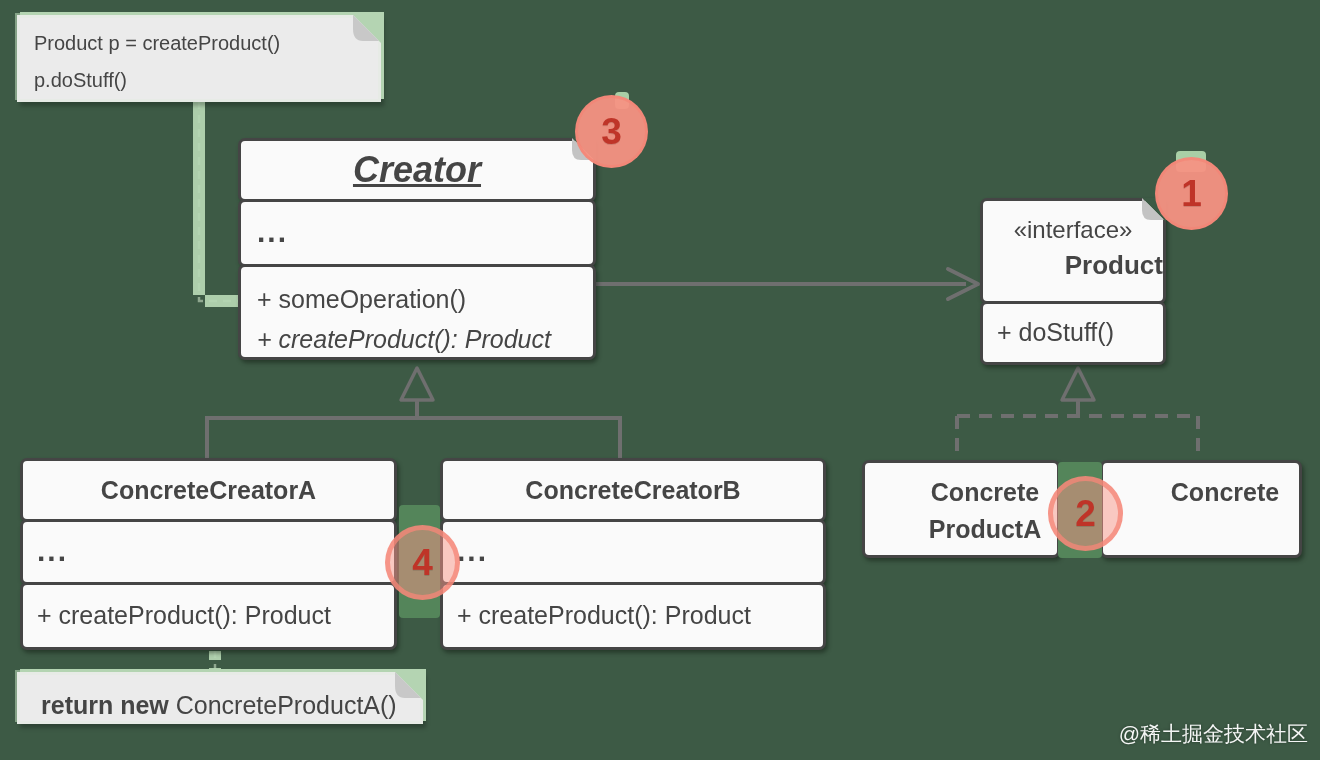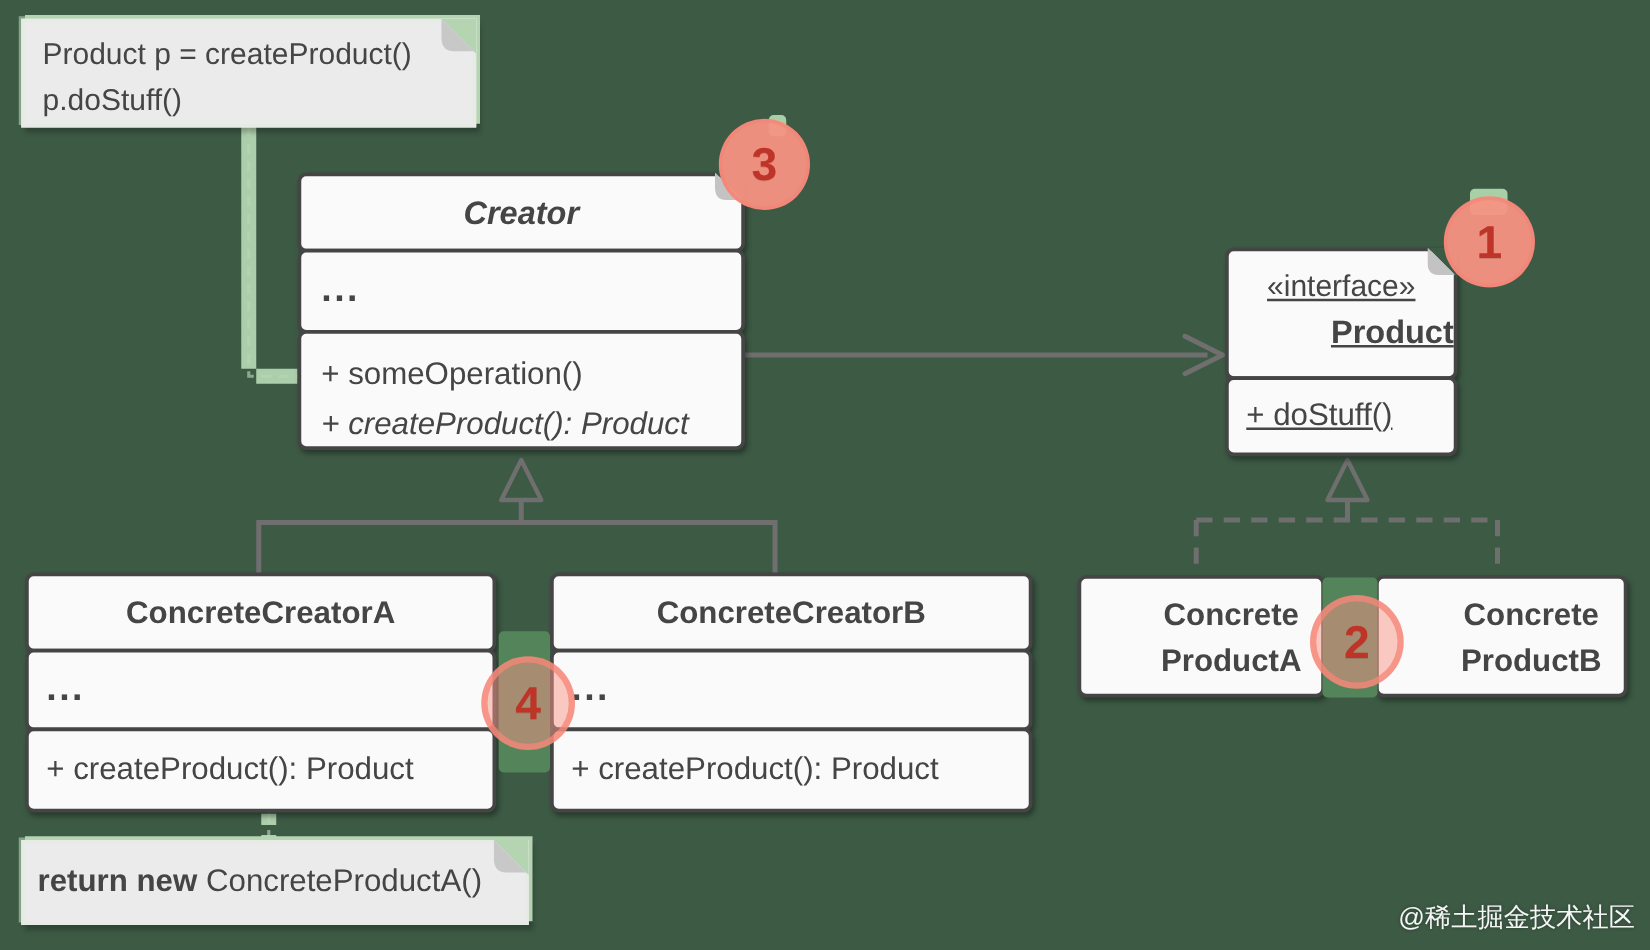--- a/index.html
+++ b/index.html
@@ -6,35 +6,35 @@
   #canvas{position:relative;width:1320px;height:760px;background:#3d5a45;overflow:hidden;
           font-family:"Liberation Sans",sans-serif;color:#454545;}
   
   #lines{position:absolute;left:0;top:0;z-index:0;}
   
   .uml-class{position:absolute;z-index:1;filter:drop-shadow(2px 3px 2px rgba(10,20,12,.45));}
   .comp{box-sizing:border-box;background:#fafafa;border:3px solid #454545;border-radius:7px;
         position:relative;}
   .comp + .comp{margin-top:-3px;}
   .c-title{font-weight:bold;text-align:center;font-size:26px;}
-  .abstract .c-title{font-style:italic;font-size:26px;}
+  .abstract .c-title{font-style:italic;font-size:36px;text-decoration:underline;}
   .ellipsis{font-size:30px;font-weight:bold;letter-spacing:2px;padding-left:16px;}
   .methods{font-size:25px;padding-left:16px;}
   .m-line{white-space:nowrap;}
   .italic{font-style:italic;}
   .stereo{font-size:24px;text-align:center;}
   .iface-name{font-size:26px;font-weight:bold;text-align:center;}
   .two-line{font-weight:bold;font-size:25px;text-align:center;line-height:37px;padding-top:11px;padding-left:48px;}
   
   .boxfold{position:absolute;top:-3px;right:-3px;}
   
   .note{position:absolute;z-index:1;box-sizing:border-box;background:#ebebeb;
         border:3px solid #e7ebe6;
         box-shadow:3px -3px 0 0 #b4d4b2,-2px -2px 0 0 rgba(180,212,178,.6),3px 4px 4px rgba(0,0,0,.25);
-        font-size:24px;}
+        font-size:20px;}
   .notefold{position:absolute;top:-3px;right:-3px;}
   
   .strip{position:absolute;z-index:2;background:#54855a;border-radius:4px;}
   .anchor{position:absolute;z-index:2;background:#a9cfa6;border-radius:4px;}
   .badge{position:absolute;z-index:3;border-radius:50%;display:flex;align-items:center;
          justify-content:center;font-weight:bold;font-size:37px;color:#bf3428;
          text-shadow:0 1px 0 rgba(0,0,0,.12);}
   .badge.solid{background:rgba(246,146,131,.95);border:3px solid rgba(244,132,116,.65);}
   .badge.glass{background:rgba(247,150,136,.5);border:5px solid rgba(245,134,119,.78);}
   
@@ -82,21 +82,21 @@
         <path d="M0 0 L22 22 L9 22 Q0 22 0 12 Z" fill="#c3c3c3"></path>
       </svg>
     </div>
     <div class="comp ellipsis" style="height:68px;line-height:60px;">...</div>
     <div class="comp methods" style="height:96px;padding-top:12px;line-height:40px;">
       <div class="m-line">+ someOperation()</div>
       <div class="m-line italic">+ createProduct(): Product</div>
     </div>
   </div>
 
-  <div class="uml-class" style="left:980px;top:198px;width:186px;text-decoration:underline;">
+  <div class="uml-class" style="left:980px;top:198px;width:186px;">
     <div class="comp" style="height:106px;padding-top:15px;">
       <div class="stereo">«interface»</div>
       <div class="iface-name" style="margin-top:6px;text-align:right;">Product</div>
       <svg class="boxfold" width="24" height="24">
         <polygon points="0,0 24,0 24,24" fill="#3d5a45"></polygon>
         <path d="M0 0 L22 22 L9 22 Q0 22 0 12 Z" fill="#c3c3c3"></path>
       </svg>
     </div>
     <div class="comp methods" style="height:64px;line-height:56px;padding-left:14px;">
       <div class="m-line">+ doStuff()</div>
@@ -126,25 +126,24 @@
   <div class="uml-class" style="left:862px;top:460px;width:198px;">
     <div class="comp two-line" style="height:98px;">
       <div>Concrete</div>
       <div>ProductA</div>
     </div>
   </div>
 
   <div class="uml-class" style="left:1100px;top:460px;width:202px;">
     <div class="comp two-line" style="height:98px;">
       <div>Concrete</div>
-      <div>ProductB</div>
     </div>
   </div>
 
-  <div class="note" style="left:17px;top:672px;width:406px;height:68px;padding-left:10px;line-height:60px;font-size:25px;">
+  <div class="note" style="left:17px;top:672px;width:406px;height:52px;padding-left:21px;line-height:60px;font-size:25px;">
     <span style="font-weight:bold;">return new</span><span> ConcreteProductA()</span>
     <svg class="notefold" width="28" height="28">
       <polygon points="0,0 28,0 28,28" fill="#b4d4b2"></polygon>
       <path d="M0 0 L26 26 L10 26 Q0 26 0 14 Z" fill="#c8c8c8"></path>
     </svg>
   </div>
 
   <div class="anchor" style="left:615px;top:92px;width:14px;height:17px;"></div>
   <div class="anchor" style="left:1176px;top:151px;width:30px;height:21px;"></div>
   <div class="strip" style="left:1058px;top:462px;width:44px;height:96px;"></div>

